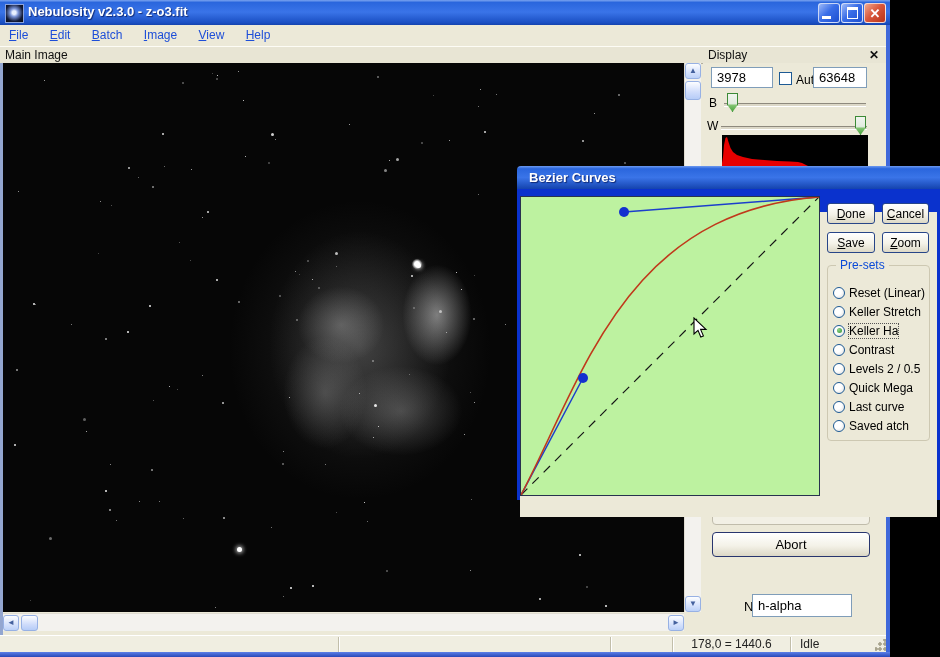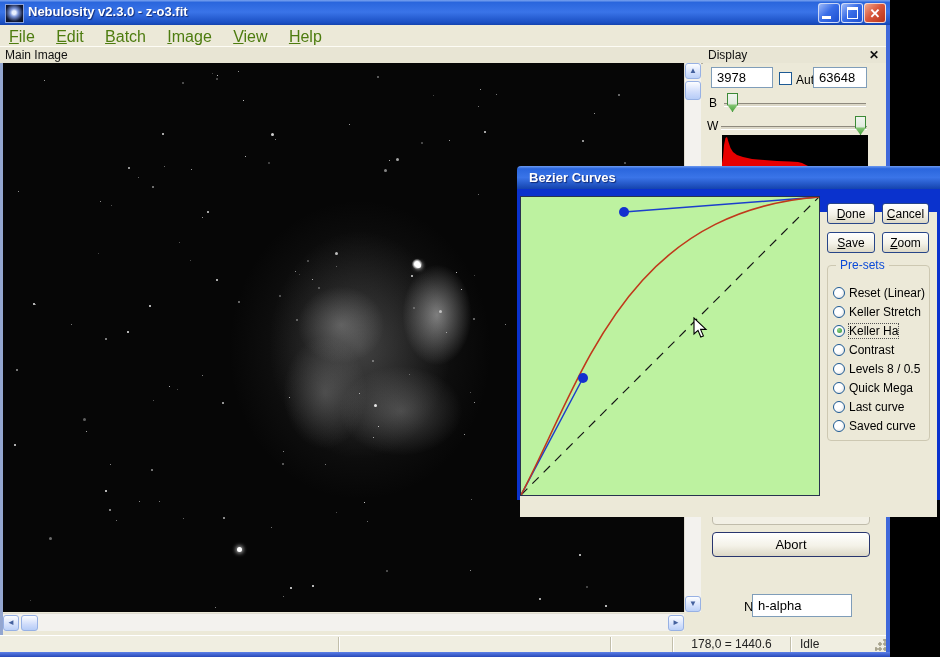--- a/index.html
+++ b/index.html
@@ -15,21 +15,21 @@
   .win-title{position:absolute;left:28px;top:4px;color:#fff;font-weight:bold;font-size:13px;
     text-shadow:1px 1px 1px rgba(10,30,100,.85);white-space:nowrap;}
   .winbtn{position:absolute;top:3px;width:22px;height:20px;border:1px solid rgba(255,255,255,.75);
     border-radius:3px;display:flex;align-items:center;justify-content:center;color:#fff;box-sizing:border-box;}
   .winbtn.blue{background:linear-gradient(135deg,#9db9f8 0%,#3a6ee8 45%,#1d4fd0 100%);}
   .winbtn.red{background:linear-gradient(135deg,#f0a88e 0%,#d9583c 45%,#b93318 100%);font-weight:bold;font-size:13px;}
   .glyph-min{width:9px;height:3px;background:#fff;margin-top:9px;margin-right:6px;}
   .glyph-max{width:9px;height:8px;border:1px solid #fff;border-top:3px solid #fff;}
 
   .menubar{position:absolute;left:0;top:25px;width:890px;height:21px;background:#ece9d8;}
-  .menu-item{display:inline-block;padding:3px 9px 0 9px;color:#4d7c0f;font-size:16px;height:18px;}
+  .menu-item{display:inline-block;padding:3px 9px 0 9px;color:#1d4ed8;font-size:12px;height:18px;}
   .menu-item u{text-decoration:underline;}
 
   .caption{position:absolute;height:16px;background:#e8e5d4;border-top:1px solid #fdfcf5;
     border-bottom:1px solid #b2ae9e;font-size:12px;color:#111;padding-left:5px;line-height:16px;box-sizing:content-box;}
 
   
   .viewport{position:absolute;left:3px;top:63px;width:681px;height:549px;background:#060606;overflow:hidden;}
   .nebula{position:absolute;left:0;top:0;width:100%;height:100%;background:
     radial-gradient(circle 7px at 414px 201px, #ffffff 0 35%, rgba(255,255,255,.35) 60%, transparent 75%),
     radial-gradient(ellipse 48px 70px at 434px 252px, rgba(232,232,232,.50), transparent 72%),
@@ -402,31 +402,31 @@
         <div class="radio-item selected">
           <span class="radio-circle"></span>
           <span class="radio-label">Keller Ha</span>
         </div>
         <div class="radio-item">
           <span class="radio-circle"></span>
           <span class="radio-label">Contrast</span>
         </div>
         <div class="radio-item">
           <span class="radio-circle"></span>
-          <span class="radio-label">Levels 8 / 0.5</span>
+          <span class="radio-label">Levels 2 / 0.5</span>
         </div>
         <div class="radio-item">
           <span class="radio-circle"></span>
           <span class="radio-label">Quick Mega</span>
         </div>
         <div class="radio-item">
           <span class="radio-circle"></span>
           <span class="radio-label">Last curve</span>
         </div>
         <div class="radio-item">
           <span class="radio-circle"></span>
-          <span class="radio-label">Saved curve</span>
+          <span class="radio-label">Saved atch</span>
         </div>
       </div>
     </div>
   </div>
 
 </div>
 
 </body></html>

